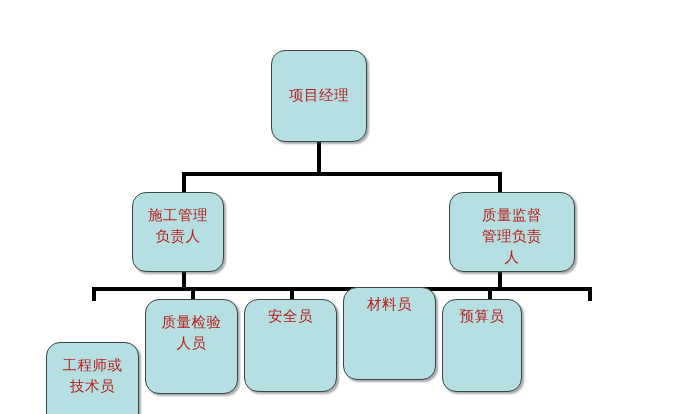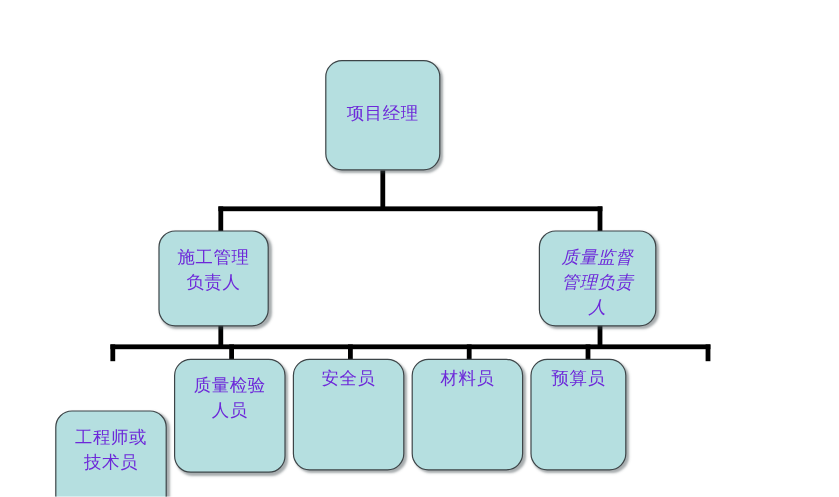--- a/index.html
+++ b/index.html
@@ -19,21 +19,21 @@
     position: absolute;
     box-sizing: border-box;
     background: #b5dfe0;
     border: 1.4px solid #3d4548;
     border-radius: 14px;
     box-shadow: 2px 2px 2px rgba(60, 70, 75, 0.45);
     display: flex;
     align-items: center;
     justify-content: center;
     text-align: center;
-    color: #6d28d9;
+    color: #b91c1c;
     font-size: 14.5px;
     line-height: 1.45;
     letter-spacing: 0.5px;
     user-select: none;
   }
   .node .label {
     display: block;
     width: 100%;
     padding: 0 4px;
     white-space: pre-line;
@@ -76,41 +76,41 @@
 
   <div class="node top" style="left:271px; top:50px; width:96px; height:92px;">
     <span class="label">项目经理</span>
   </div>
 
   <div class="node mid" style="left:132px; top:192px; width:92px; height:80px;">
     <span class="label">施工管理
 负责人</span>
   </div>
 
-  <div class="node mid" style="left:449px; top:192px; width:98px; height:80px;font-style:italic;">
+  <div class="node mid" style="left:449px; top:192px; width:126px; height:80px;">
     <span class="label">质量监督
 管理负责
 人</span>
   </div>
 
   <div class="node leaf two-line" style="left:46px; top:299px; width:93px; height:93px;margin-top:43px;">
     <span class="label">工程师或
 技术员</span>
   </div>
 
   <div class="node leaf two-line" style="left:145px; top:299px; width:93px; height:95px;">
     <span class="label">质量检验
 人员</span>
   </div>
 
   <div class="node leaf" style="left:244px; top:299px; width:93px; height:93px;">
     <span class="label">安全员</span>
   </div>
 
-  <div class="node leaf" style="left:343px; top:299px; width:93px; height:93px;">
+  <div class="node leaf" style="left:343px; top:287px; width:93px; height:93px;">
     <span class="label">材料员</span>
   </div>
 
   <div class="node leaf" style="left:442px; top:299px; width:80px; height:93px;">
     <span class="label">预算员</span>
   </div>
 
 
 </div>
 

